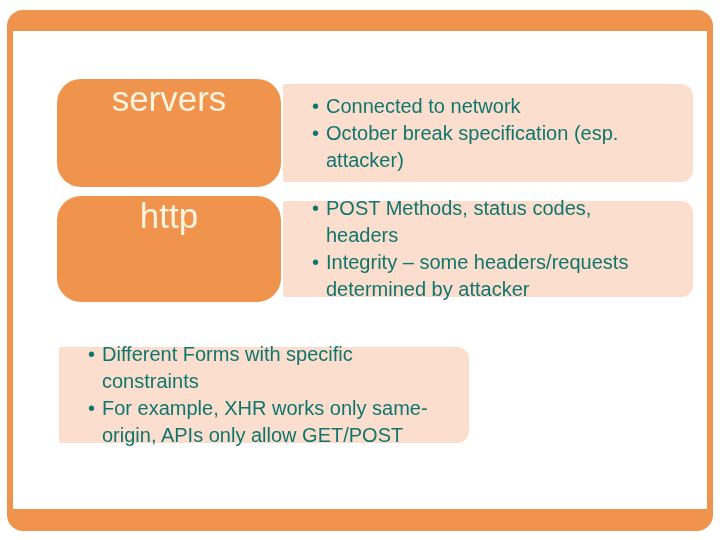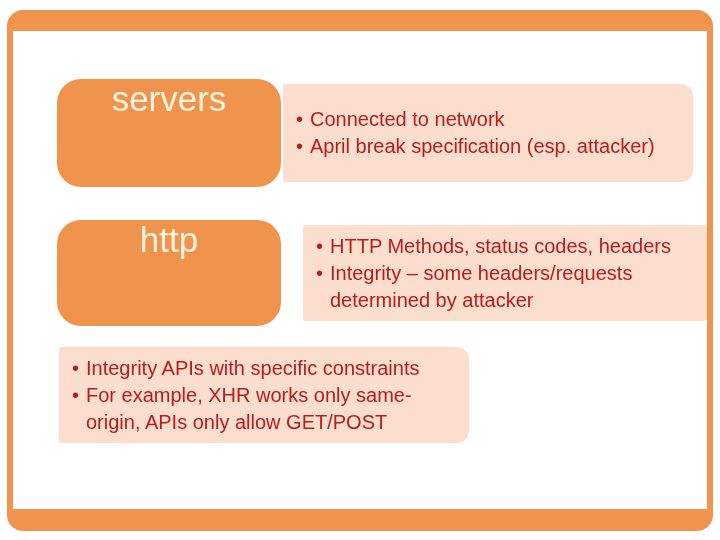--- a/index.html
+++ b/index.html
@@ -40,21 +40,21 @@
     height: 540px;
     z-index: 2;
   }
   .row {
     position: absolute;
     left: 0;
     width: 100%;
     display: flex;
   }
   .row1 { top: 79px;  height: 108px; }
-  .row2 { top: 220px; height: 106px; gap: 20px; }
+  .row2 { top: 196px; height: 106px; }
   .row3 { top: 342px; height: 106px; }
 
   .label-box {
     flex: none;
     width: 224px;
     height: 100%;
     background: #F0944D;
     border-radius: 24px;
     display: flex;
     justify-content: center;
@@ -74,26 +74,26 @@
     align-self: center;
     margin-left: 2px;
     background: #FBDECE;
     border-radius: 2px 12px 12px 2px;
     display: flex;
     flex-direction: column;
     justify-content: center;
     box-sizing: border-box;
   }
   .content-box ul {
-    margin: 0;
+    margin: 16px;
     padding: 0 18px 0 12px;
     list-style: none;
     font-size: 20px;
     line-height: 27px;
-    color: #b91c1c;
+    color: #0f766e;
   }
   .content-box li {
     position: relative;
     padding-left: 15px;
   }
   .content-box li::before {
     content: "\2022";
     position: absolute;
     left: 1px;
     top: 0;
@@ -107,40 +107,40 @@
 
   <div class="rows">
 
     <div class="row row1">
       <div class="label-box">
         <div class="label-text">servers</div>
       </div>
       <div class="content-box">
         <ul>
           <li>Connected to network</li>
-          <li>April break specification (esp. attacker)</li>
+          <li>October break specification (esp. attacker)</li>
         </ul>
       </div>
     </div>
 
     <div class="row row2">
       <div class="label-box">
         <div class="label-text">http</div>
       </div>
       <div class="content-box">
         <ul>
-          <li>HTTP Methods, status codes, headers</li>
+          <li>POST Methods, status codes, headers</li>
           <li>Integrity – some headers/requests determined by attacker</li>
         </ul>
       </div>
     </div>
 
     <div class="row row3">
       <div class="content-box">
         <ul>
-          <li>Integrity APIs with specific constraints</li>
+          <li>Different Forms with specific constraints</li>
           <li>For example, XHR works only same-origin, APIs only allow GET/POST</li>
         </ul>
       </div>
     </div>
 
   </div>
 </div>
 
 </body></html>

